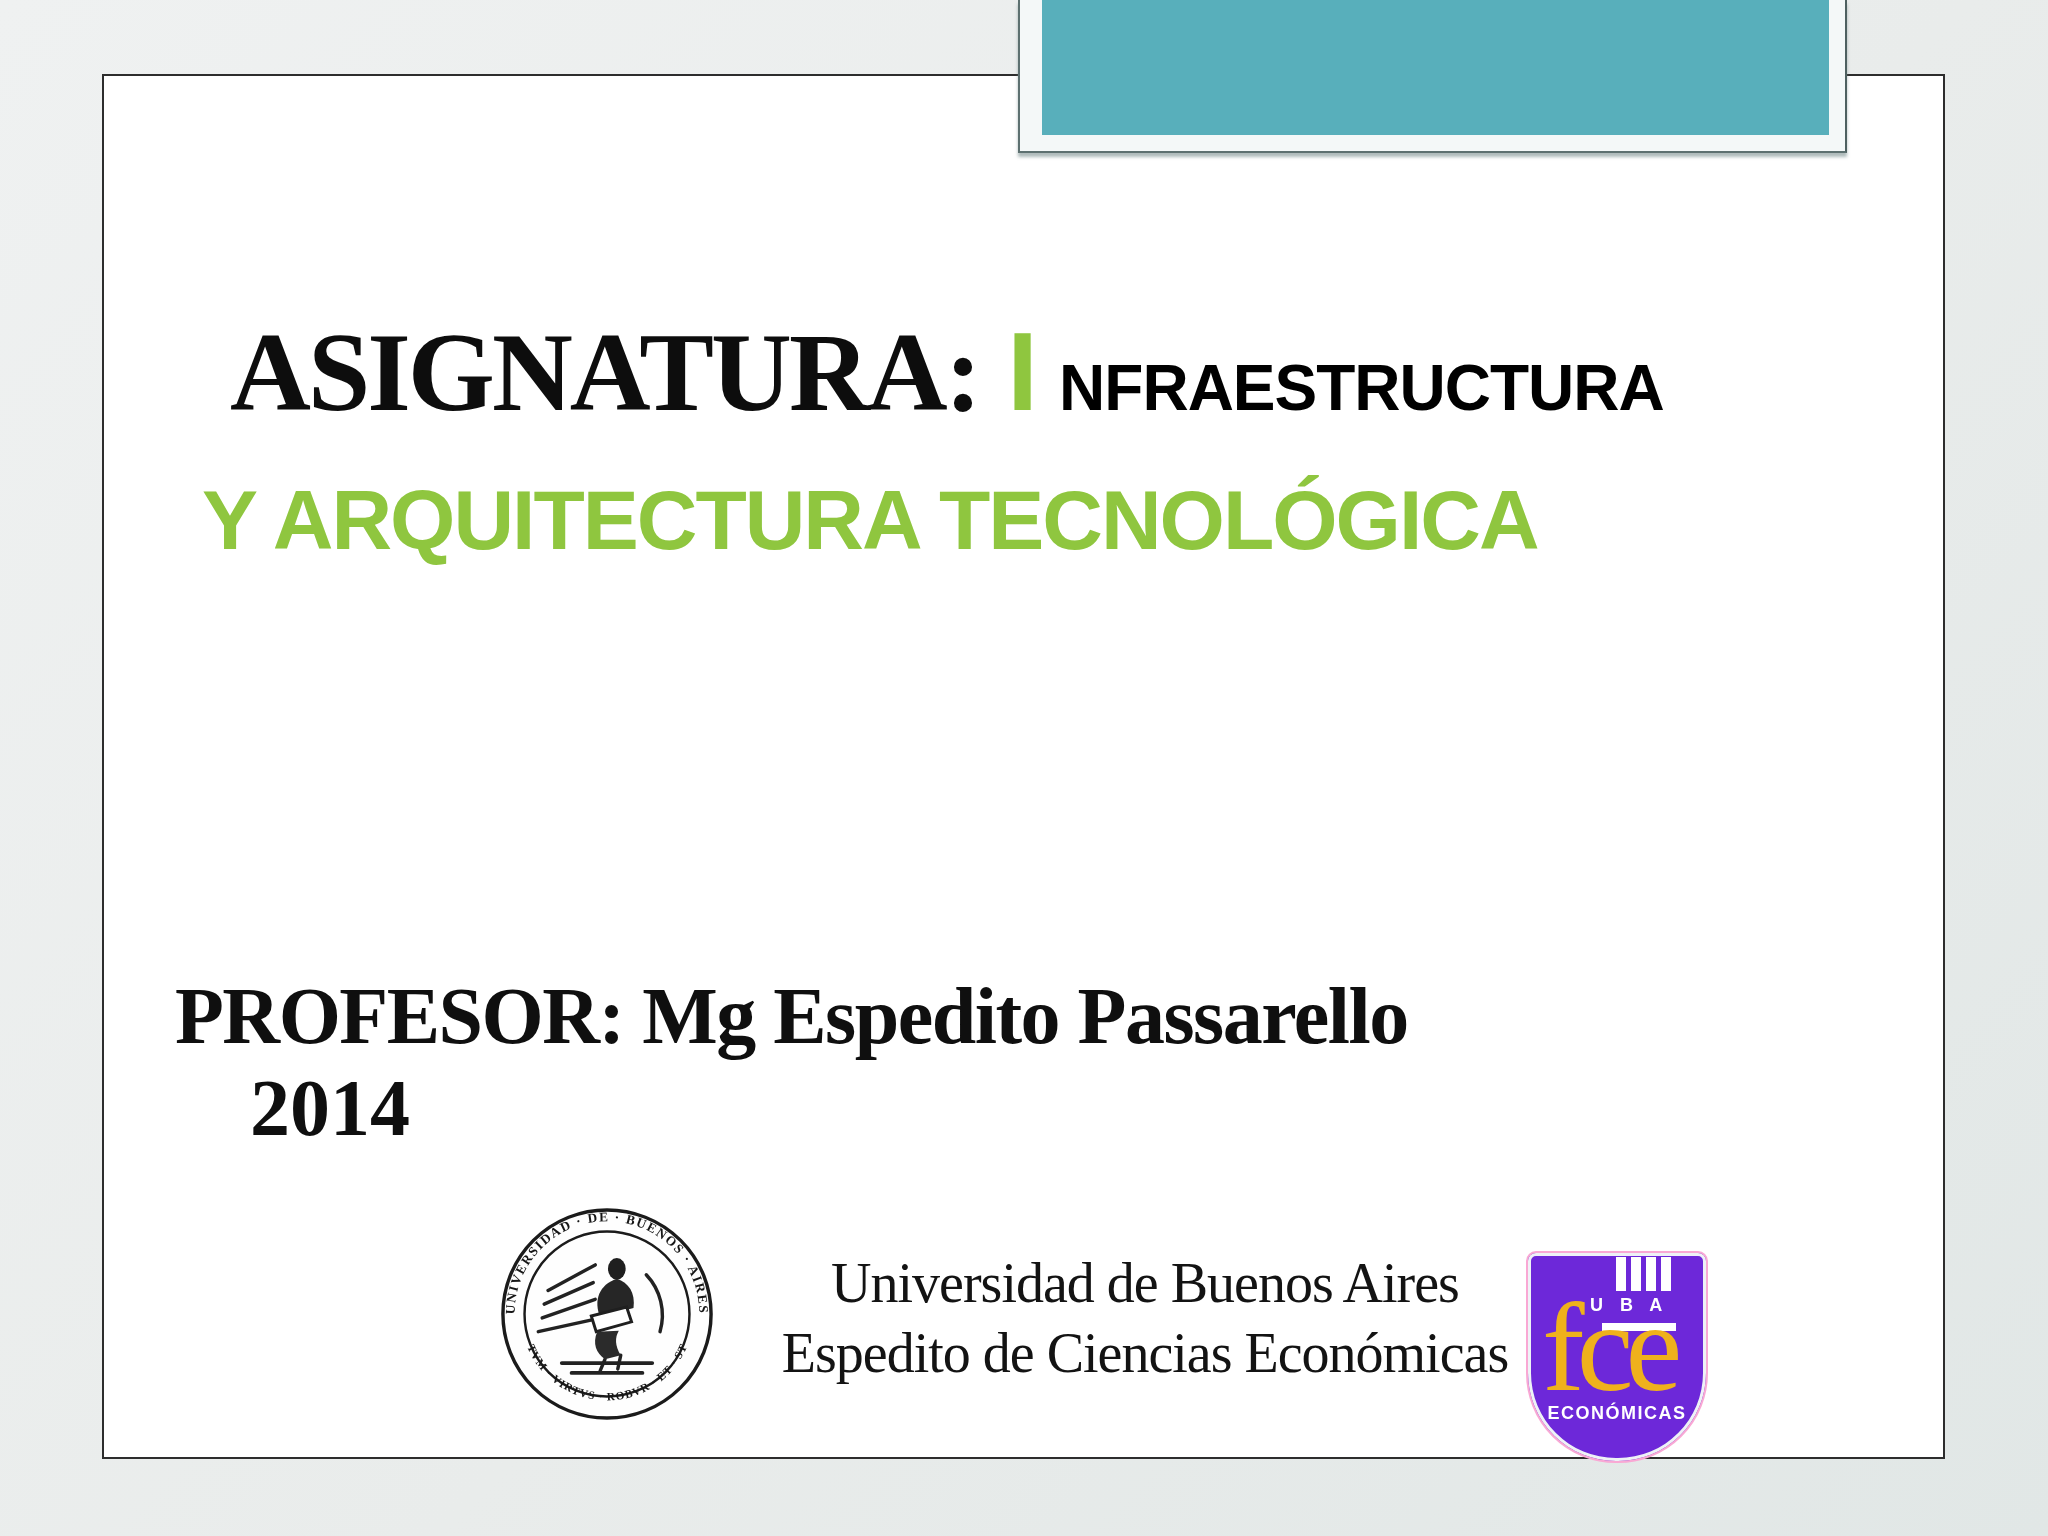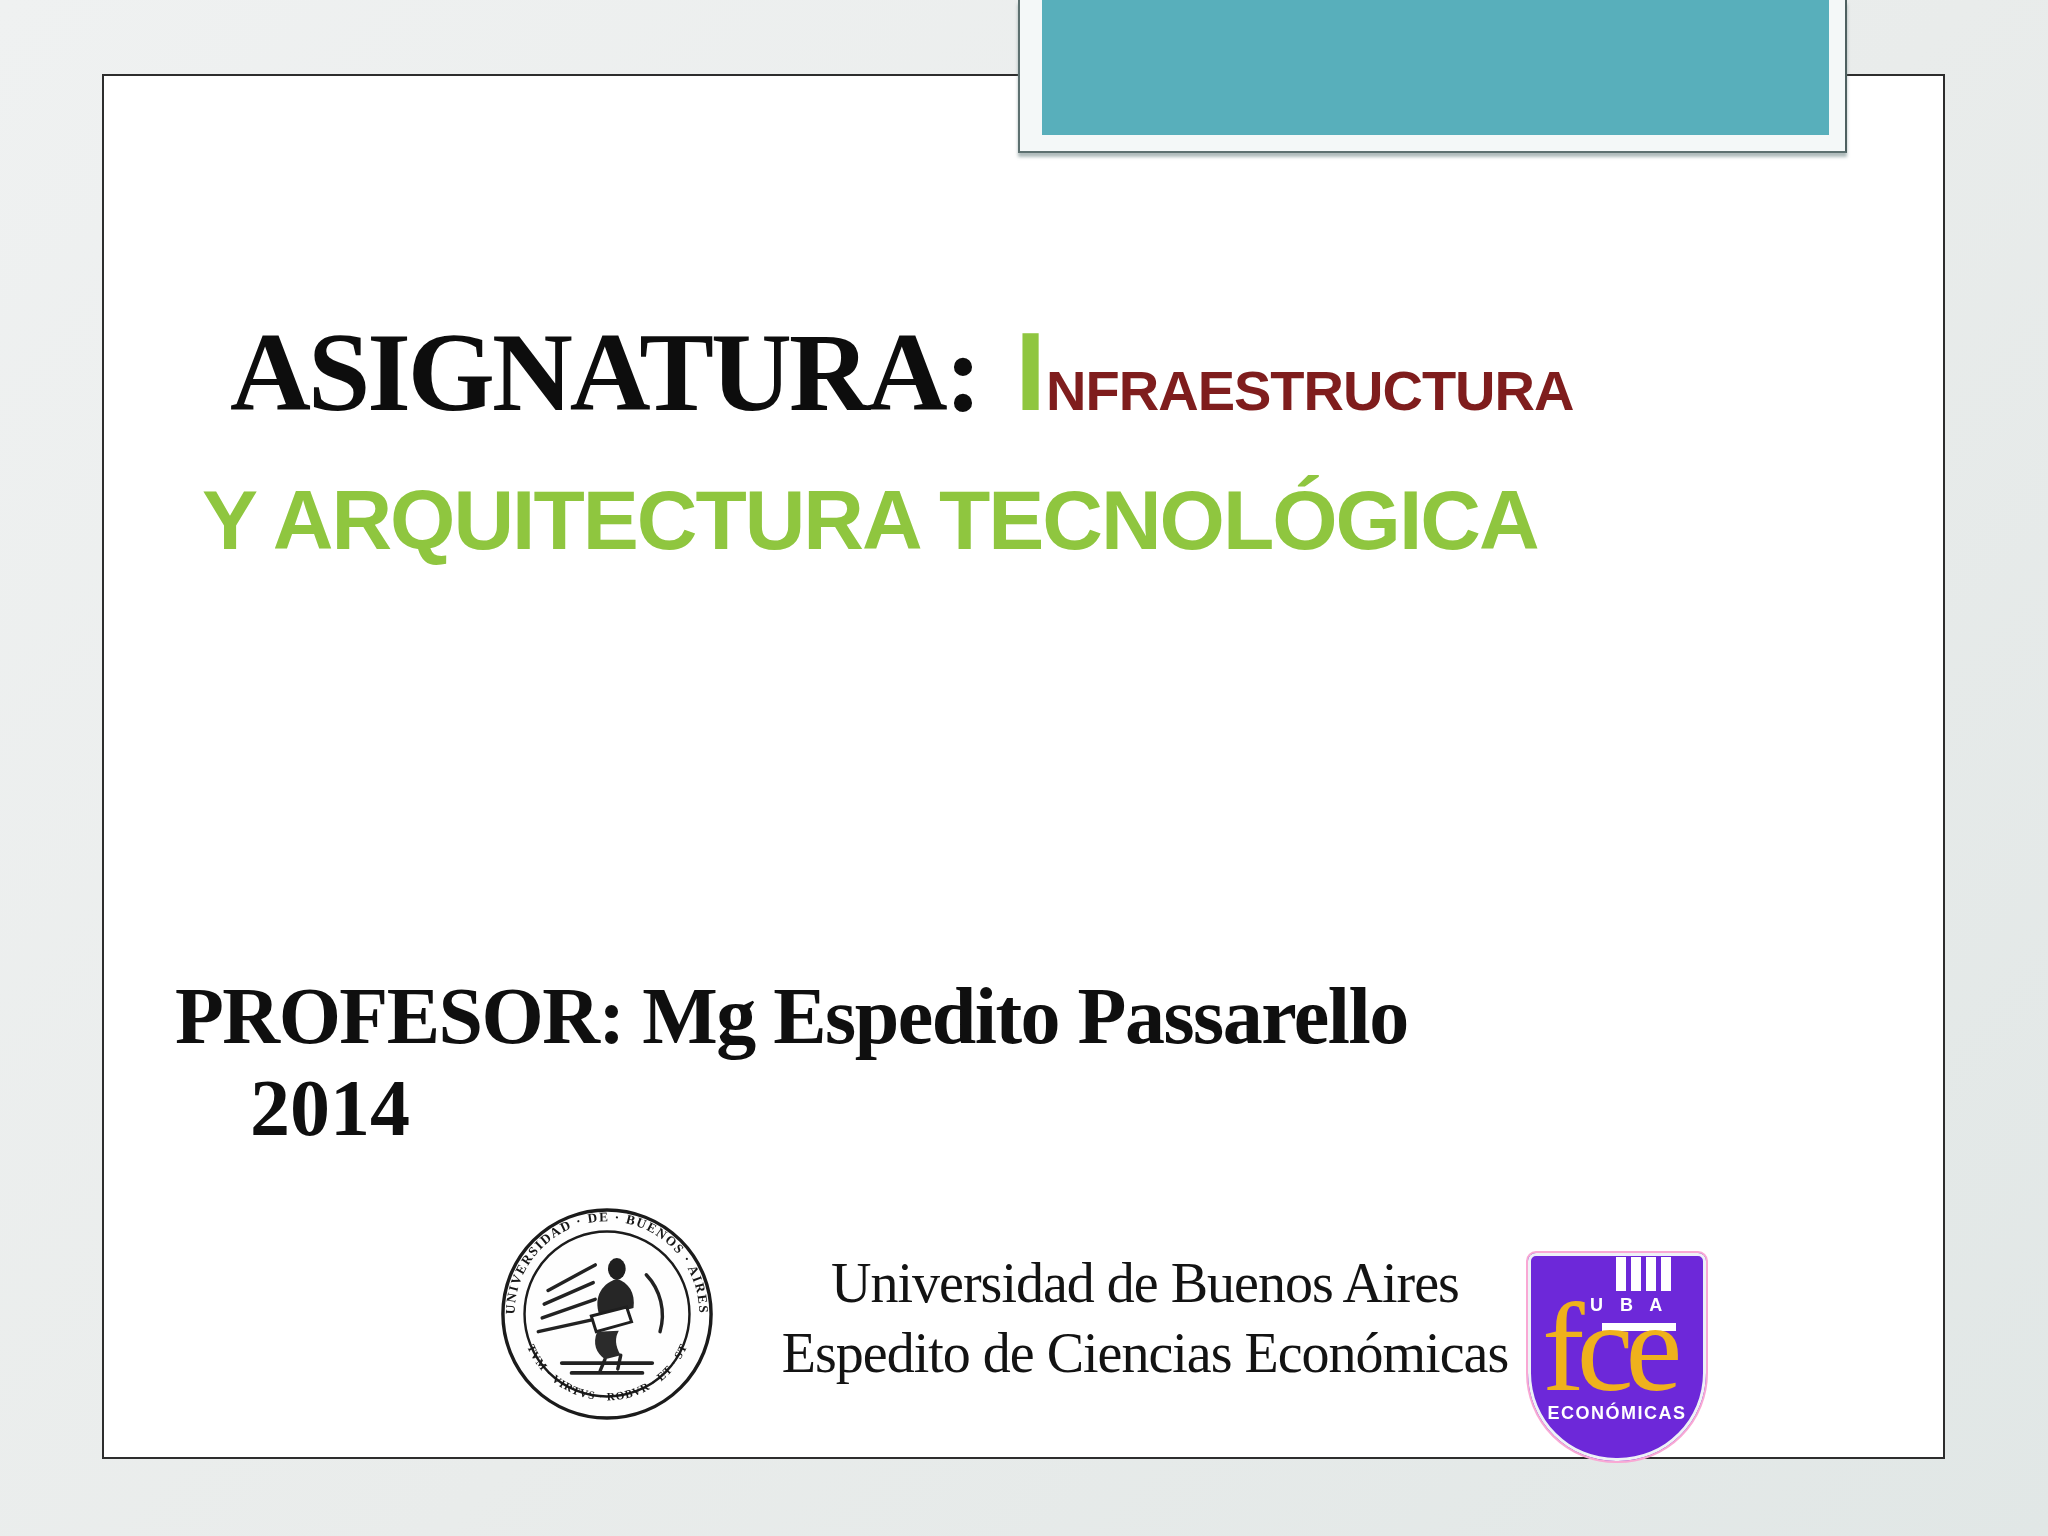--- a/index.html
+++ b/index.html
@@ -22,29 +22,29 @@
   }
   .teal-fill{
     position:absolute;left:22px;right:16px;top:0;bottom:16px;background:#58afbb;
   }
   
   .title-line1{
     position:absolute;left:126px;top:240px;white-space:nowrap;line-height:1;
   }
   .course-label{
     font-family:"Liberation Serif","DejaVu Serif",serif;font-weight:900;
-    font-size:112px;letter-spacing:-3px;color:#0d0d0d;margin-right:36px;
+    font-size:112px;letter-spacing:-3px;color:#0d0d0d;margin-right:28px;
   }
   .subject-initial{
     font-family:"Liberation Sans","DejaVu Sans",sans-serif;font-weight:700;
     font-size:112px;color:#8fc63f;
   }
   .subject-rest{
     font-family:"Liberation Sans","DejaVu Sans",sans-serif;font-weight:700;
-    font-size:56px;color:#7f1d1d;letter-spacing:-1px;
+    font-size:64px;color:#000000;letter-spacing:-1px;margin-left:21px;
   }
   .title-line2{
     position:absolute;left:98px;top:402px;white-space:nowrap;line-height:1;
     font-family:"Liberation Sans","DejaVu Sans",sans-serif;font-weight:700;
     font-size:84px;letter-spacing:-2px;color:#8fc63f;
   }
   
   .prof-line{
     position:absolute;left:71px;top:900px;line-height:1;white-space:nowrap;
     font-family:"Liberation Serif","DejaVu Serif",serif;font-weight:900;

